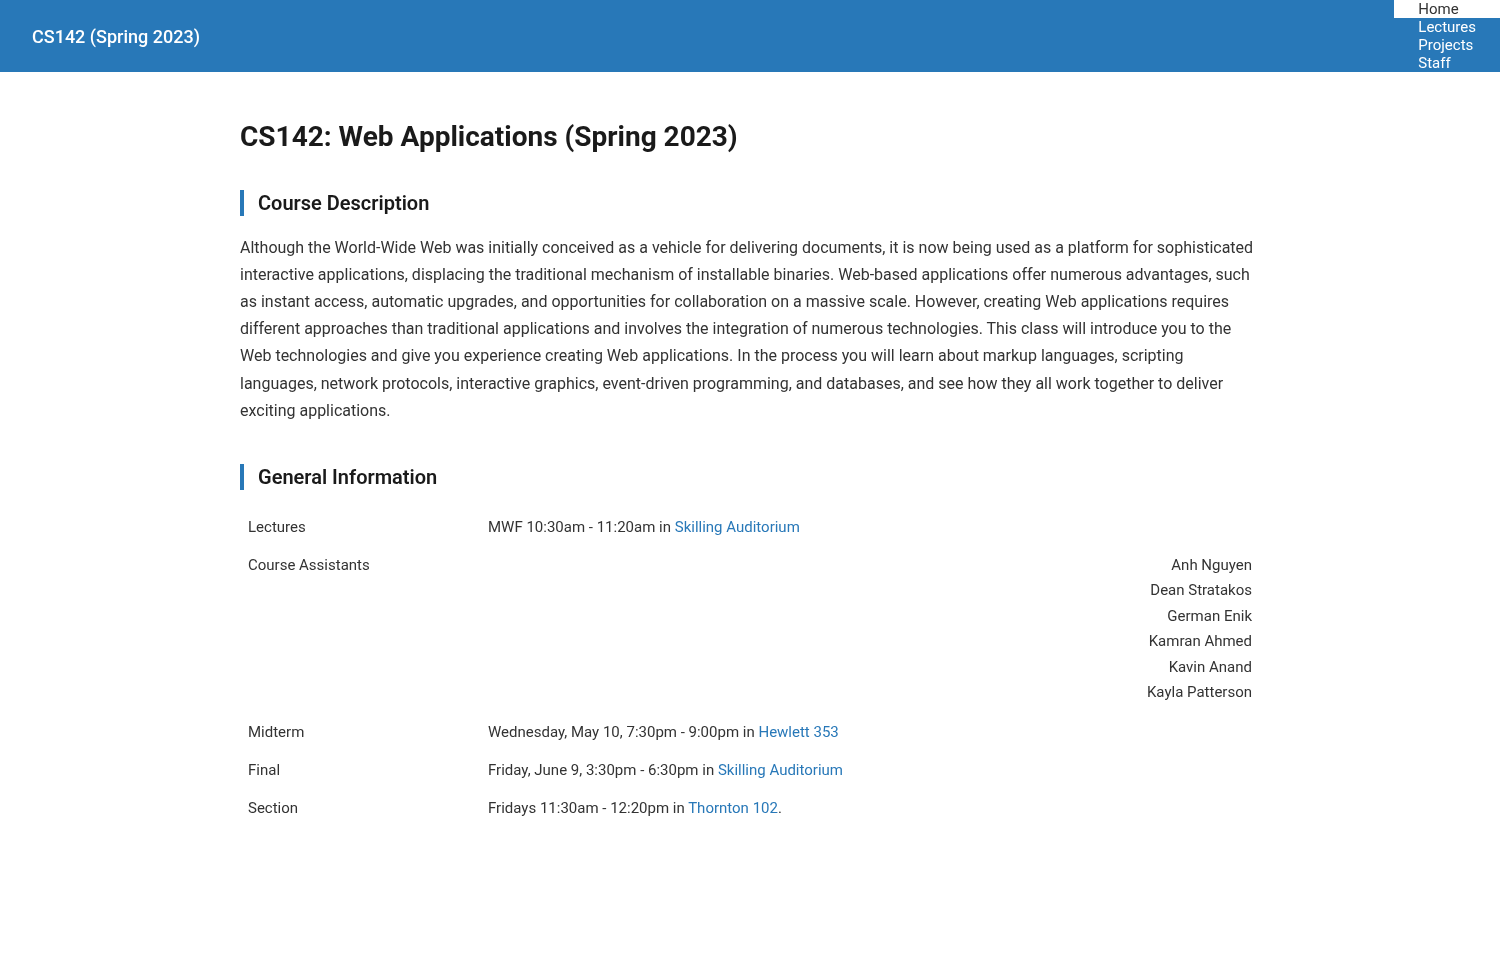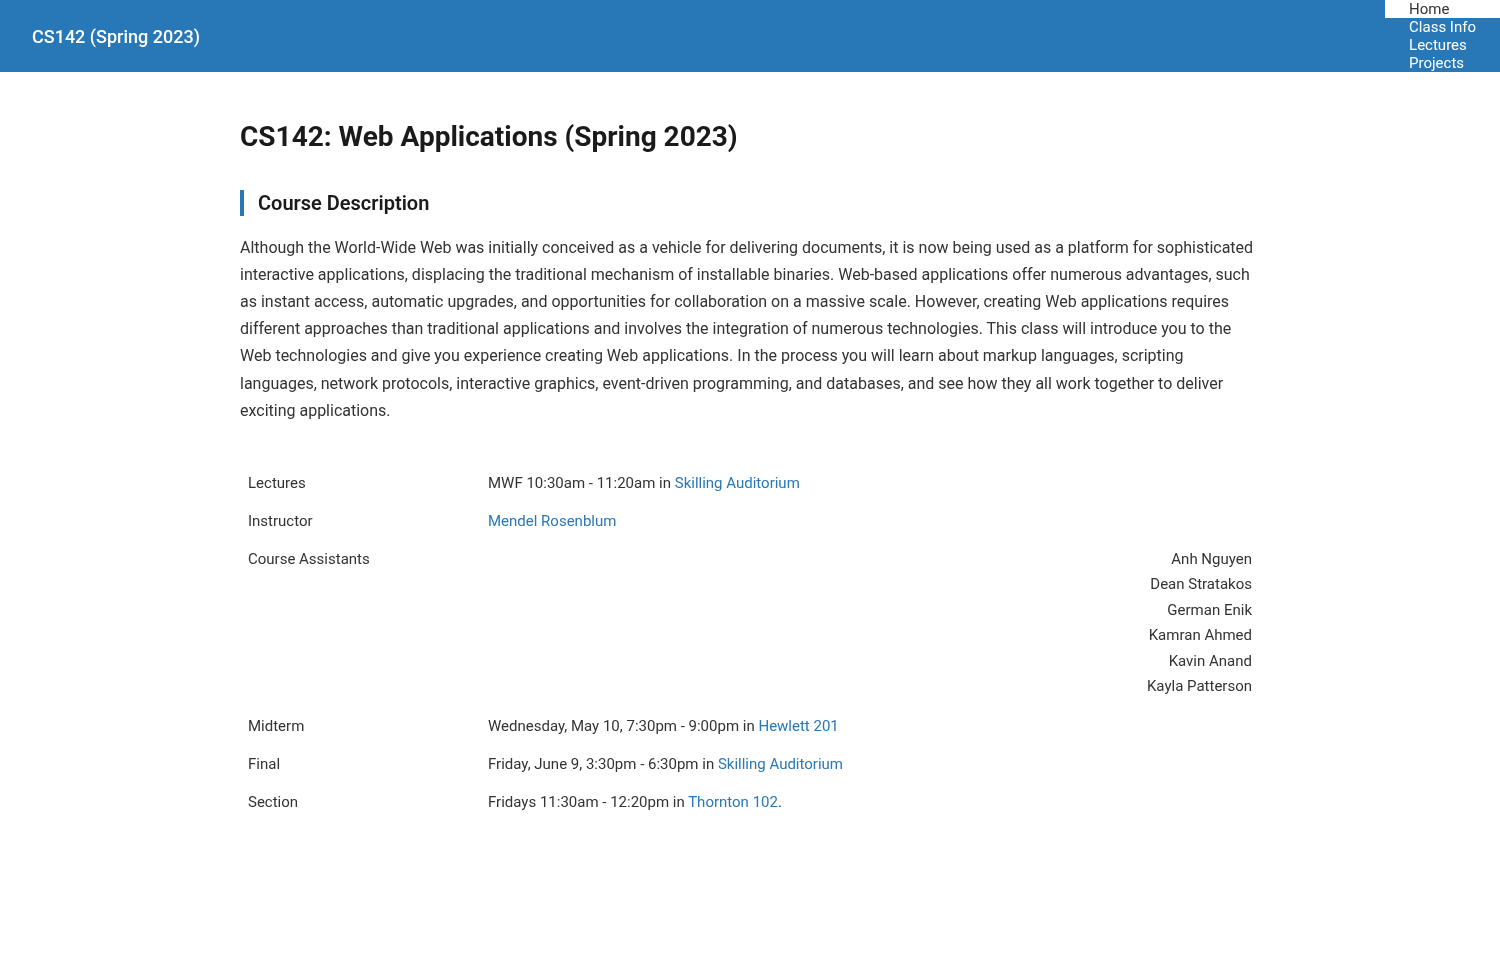--- a/index.html
+++ b/index.html
@@ -130,72 +130,66 @@
       text-align: right;
     }
   </style>
 </head>
 <body>
 
 <nav>
   <div class="nav-brand">CS142 (Spring 2023)</div>
   <div class="nav-links">
     <a class="nav-link active" href="#">Home</a>
-    <a class="nav-link" href="#">Class Info</a>
     <a class="nav-link" href="#">Lectures</a>
     <a class="nav-link" href="#">Projects</a>
     <a class="nav-link" href="#">Staff</a>
   </div>
 </nav>
 
 <div class="content">
 
   <h1 class="page-title">CS142: Web Applications (Spring 2023)</h1>
 
   <section>
     <h2 class="section-heading">Course Description</h2>
     <p class="course-description">Although the World-Wide Web was initially conceived as a vehicle for delivering documents, it is now being used as a platform for sophisticated interactive applications, displacing the traditional mechanism of installable binaries. Web-based applications offer numerous advantages, such as instant access, automatic upgrades, and opportunities for collaboration on a massive scale. However, creating Web applications requires different approaches than traditional applications and involves the integration of numerous technologies. This class will introduce you to the Web technologies and give you experience creating Web applications. In the process you will learn about markup languages, scripting languages, network protocols, interactive graphics, event-driven programming, and databases, and see how they all work together to deliver exciting applications.</p>
   </section>
 
   <section class="general-info-section">
+    <h2 class="section-heading">General Information</h2>
     <table class="general-info-table">
       <tbody>
 
         <tr>
           <td>Lectures</td>
           <td>
             MWF 10:30am - 11:20am in <a class="info-link" href="#">Skilling Auditorium</a>
           </td>
         </tr>
 
-        <tr>
-          <td>Instructor</td>
-          <td>
-            <a class="info-link" href="#">Mendel Rosenblum</a>
-          </td>
-        </tr>
 
         <tr>
           <td>Course Assistants</td>
           <td>
             <div class="assistants-list">
               <span>Anh Nguyen</span>
               <span>Dean Stratakos</span>
               <span>German Enik</span>
               <span>Kamran Ahmed</span>
               <span>Kavin Anand</span>
               <span>Kayla Patterson</span>
             </div>
           </td>
         </tr>
 
         <tr>
           <td>Midterm</td>
           <td>
-            Wednesday, May 10, 7:30pm - 9:00pm in <a class="info-link" href="#">Hewlett 201</a>
+            Wednesday, May 10, 7:30pm - 9:00pm in <a class="info-link" href="#">Hewlett 353</a>
           </td>
         </tr>
 
         <tr>
           <td>Final</td>
           <td>
             Friday, June 9, 3:30pm - 6:30pm in <a class="info-link" href="#">Skilling Auditorium</a>
           </td>
         </tr>
 

